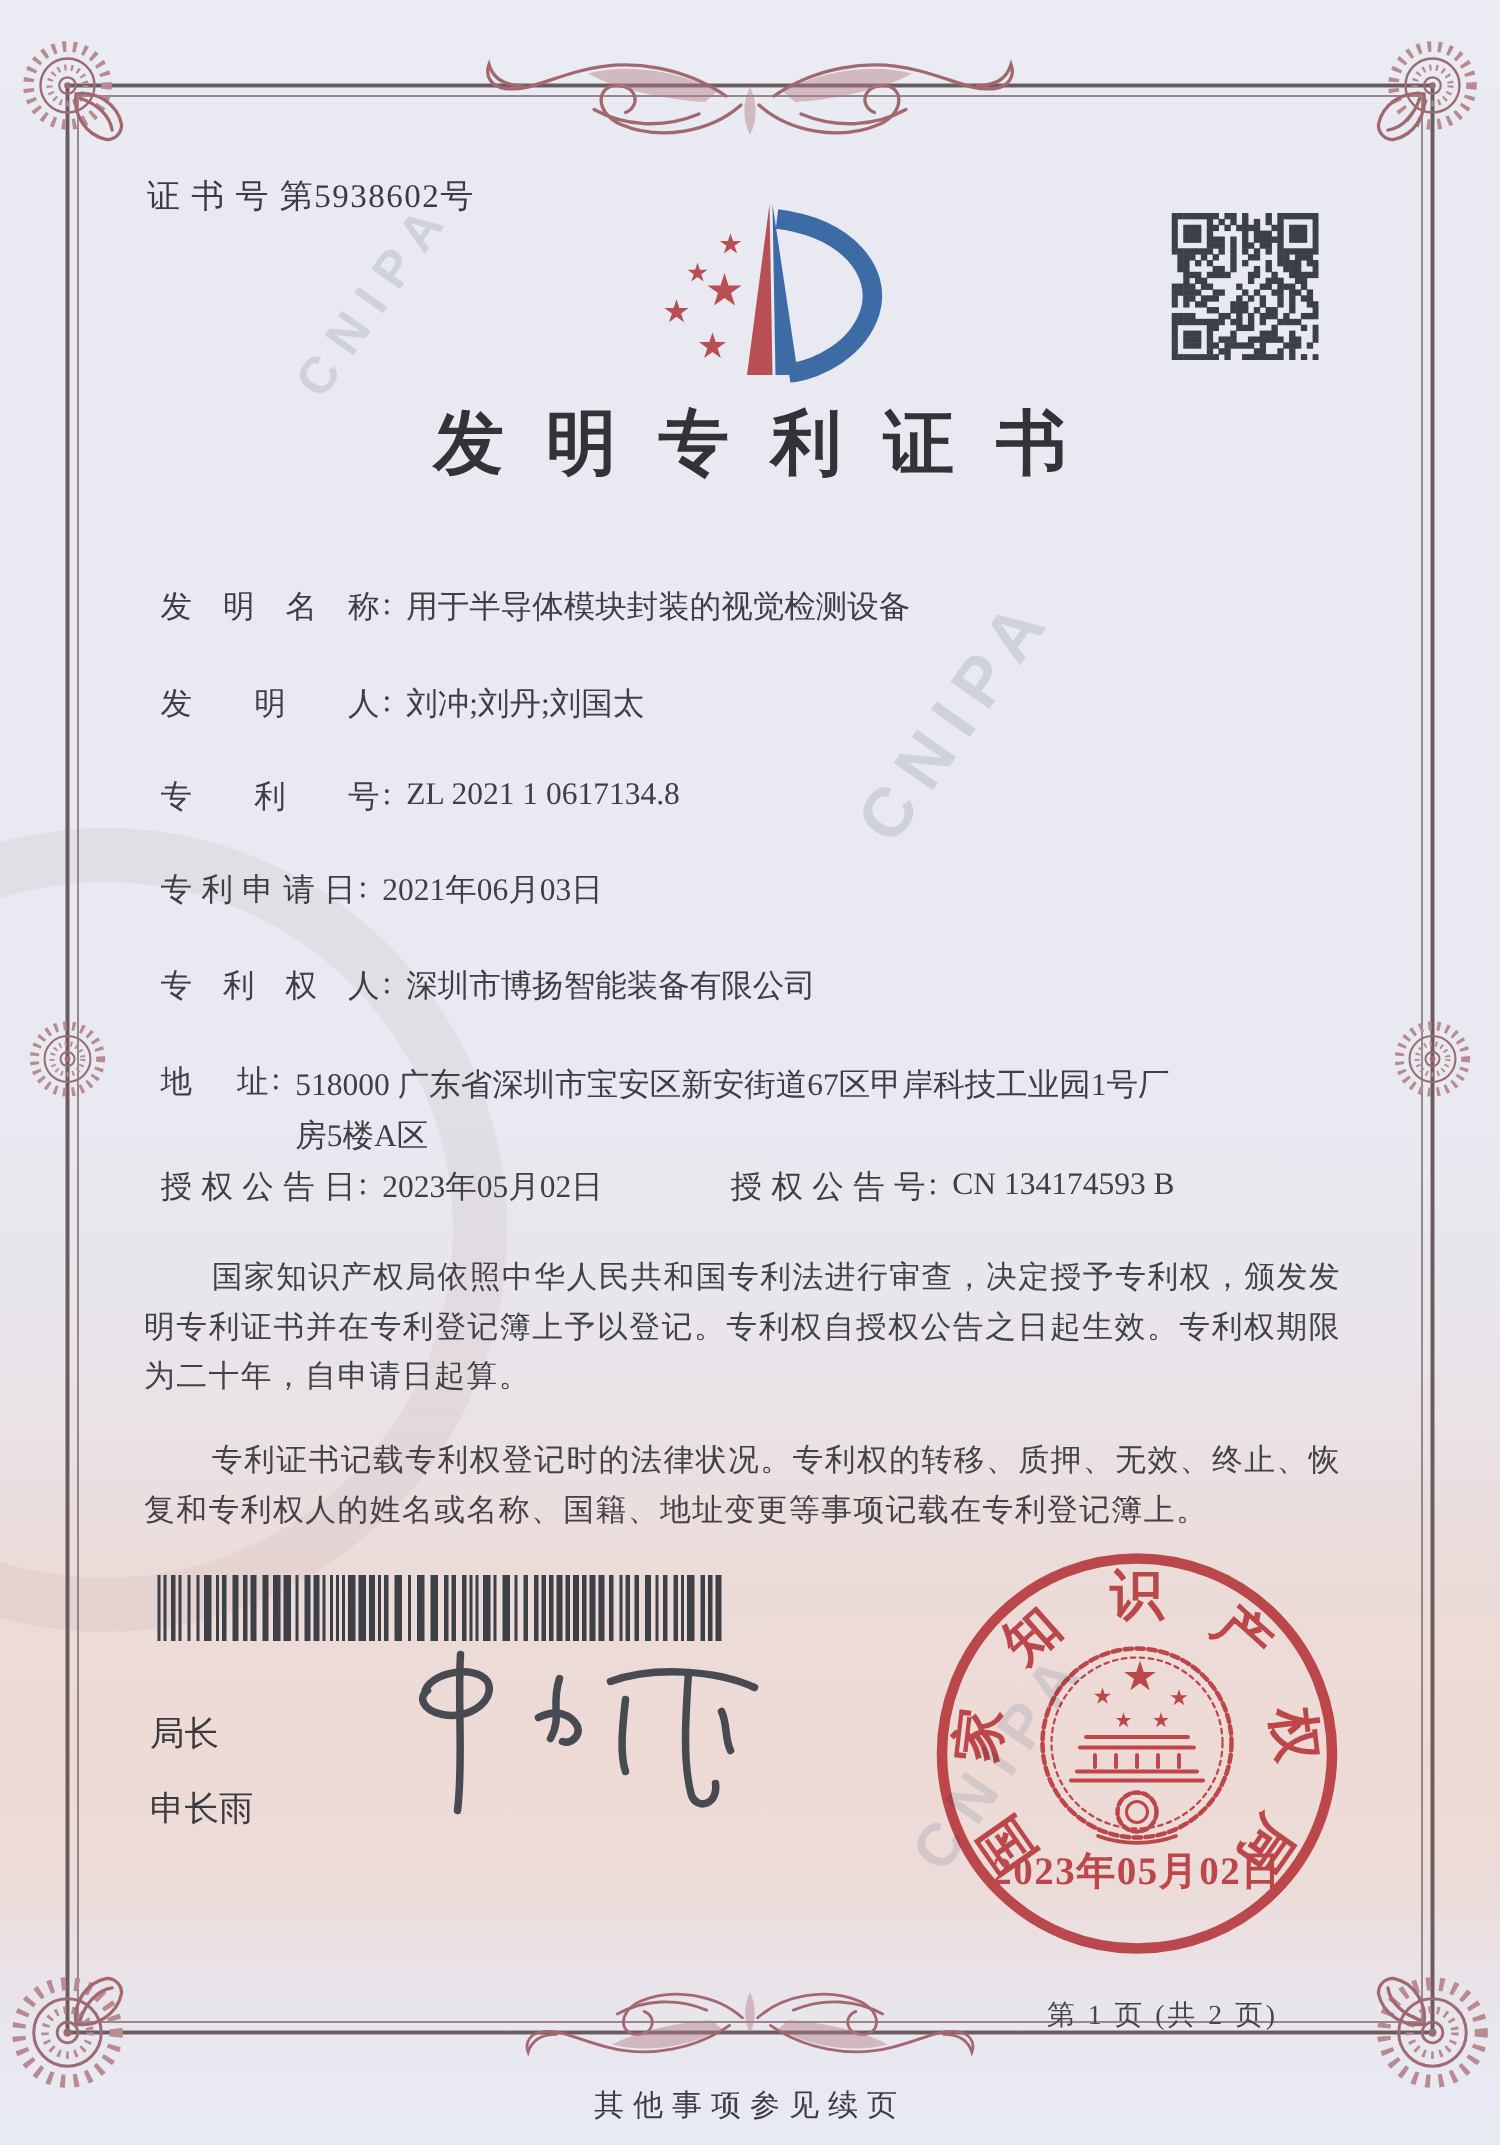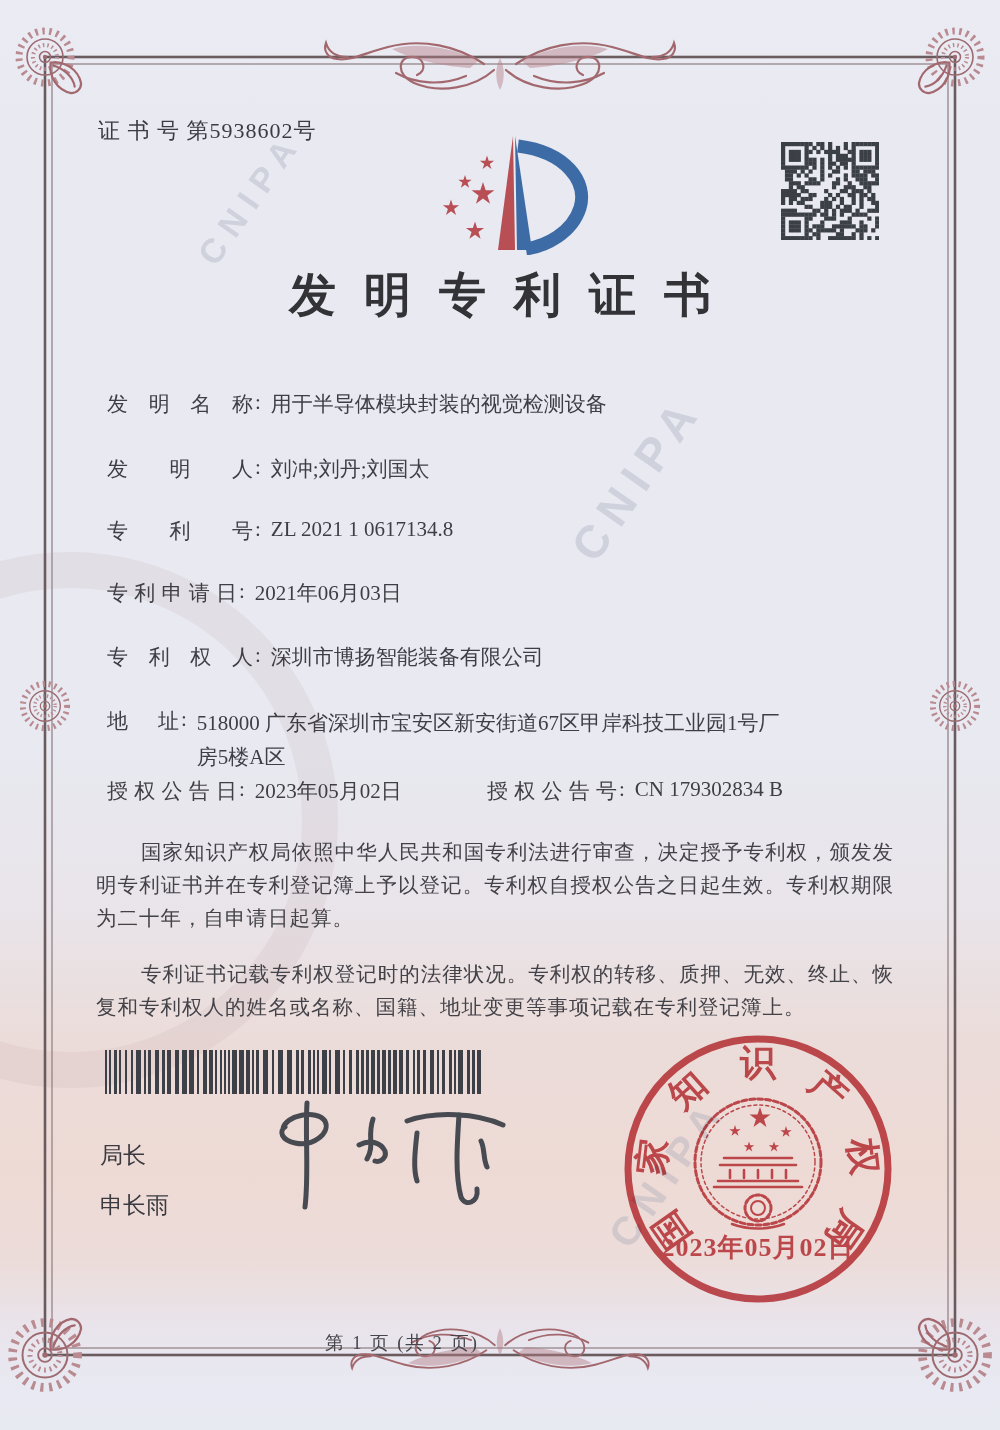--- a/index.html
+++ b/index.html
@@ -34,21 +34,21 @@
   .flabel.w2{width:72px;}
   .fcolon{display:inline-block;margin:0 10px 0 2px;}
   .fvalue{display:inline-block;vertical-align:top;}
   .fvalue.wrap{white-space:normal;width:588px;word-break:break-all;line-height:1.6;}
   .pair2{position:absolute;left:380px;top:0;}
   #paragraphs{left:96px;top:836px;width:798px;font-size:20.5px;line-height:1.62;
     text-align:justify;letter-spacing:1px;color:#434248;}
   #paragraphs p{margin:0 0 22px 0;text-indent:2.2em;}
   #juzhang{left:100px;top:1140px;font-family:Liberation Sans, sans-serif;font-size:23px;color:#3a3a40;}
   #juzhang-name{left:100px;top:1190px;font-family:"Liberation Sans",sans-serif;font-size:23px;color:#3a3a40;}
-  #page-info{left:0;top:1330px;width:804px;text-align:center;font-size:18.5px;letter-spacing:2px;color:#47464c;}
+  #page-info{left:0;top:1330px;width:804px;text-align:right;font-size:18.5px;letter-spacing:2px;color:#47464c;padding-left:48px;}
   #cont-note{left:0;top:1390px;width:1000px;text-align:center;font-size:20px;letter-spacing:6px;color:#3e3d43;}
   #seal-svg{position:absolute;left:615px;top:1026px;z-index:4;opacity:0.87;mix-blend-mode:multiply;}
   .seal-line{stroke:#c2383e;fill:none;stroke-linecap:round;}
   #sig-svg{position:absolute;left:255px;top:1085px;z-index:3;}
   .sig{stroke:#474a50;stroke-width:5;fill:none;stroke-linecap:round;stroke-linejoin:round;}
 </style>
 </head>
 <body>
 
 <div id="page">
@@ -482,21 +482,21 @@
     </div>
     <div class="row" style="top:258px;">
       <span class="flabel">专利权人</span><span class="fcolon">:</span><span class="fvalue">深圳市博扬智能装备有限公司</span>
     </div>
     <div class="row" style="top:322px;">
       <span class="flabel w2">地址</span><span class="fcolon">:</span><span class="fvalue wrap">518000 广东省深圳市宝安区新安街道67区甲岸科技工业园1号厂房5楼A区</span>
     </div>
     <div class="row" style="top:392px;width:800px;">
       <span class="flabel w5">授权公告日</span><span class="fcolon">:</span><span class="fvalue">2023年05月02日</span>
       <span class="pair2">
-        <span class="flabel w5">授权公告号</span><span class="fcolon">:</span><span class="fvalue">CN 179302834 B</span>
+        <span class="flabel w5">授权公告号</span><span class="fcolon">:</span><span class="fvalue">CN 134174593 B</span>
       </span>
     </div>
   </div>
 
   <div class="content" id="paragraphs">
     <p>国家知识产权局依照中华人民共和国专利法进行审查，决定授予专利权，颁发发明专利证书并在专利登记簿上予以登记。专利权自授权公告之日起生效。专利权期限为二十年，自申请日起算。</p>
     <p>专利证书记载专利权登记时的法律状况。专利权的转移、质押、无效、终止、恢复和专利权人的姓名或名称、国籍、地址变更等事项记载在专利登记簿上。</p>
   </div>
 
   <svg class="content" id="barcode-svg" style="left:103px;top:1049px;" width="388" height="46">
@@ -610,14 +610,15 @@
       <g transform="translate(0,46)" class="seal-line">
         <circle r="13" stroke-width="3" stroke-dasharray="4 2.5"></circle>
         <circle r="7" stroke-width="2"></circle>
       </g>
       <path class="seal-line" d="M-26,62 C-10,68 10,68 26,62" stroke-width="2.5"></path>
     </g>
     <text x="143" y="230" text-anchor="middle" font-size="26" font-weight="bold" fill="#c2383e" font-family="Liberation Serif, serif" letter-spacing="1">2023年05月02日</text>
   </svg>
 
   <div class="content" id="page-info">第 1 页 (共 2 页)</div>
+  <div class="content" id="cont-note">其他事项参见续页</div>
 
 </div>
 
 </body></html>

